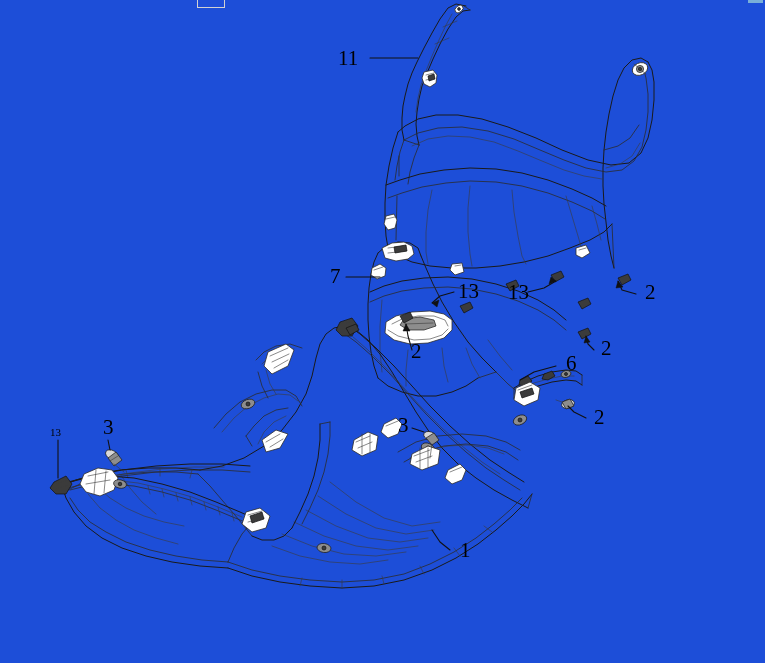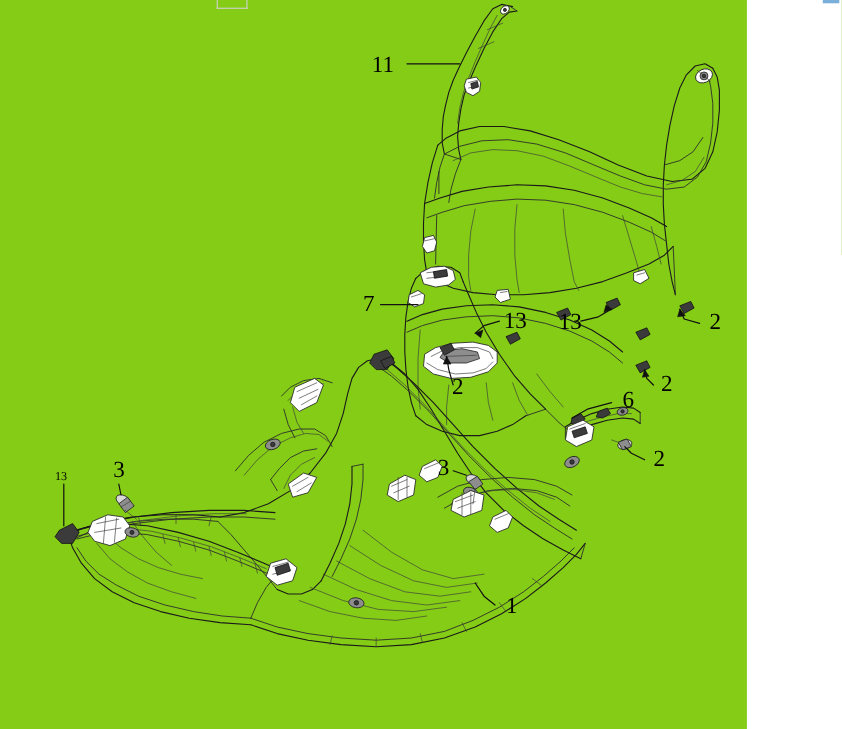--- a/index.html
+++ b/index.html
@@ -11,23 +11,23 @@
   body {
     width: 765px;
     height: 663px;
     position: relative;
     overflow: hidden;
     font-family: "Liberation Serif", serif;
   }
   #diagram-root {
     position: absolute;
     left: 0; top: 0;
-    width: 679px;
+    width: 765px;
     height: 663px;
-    background: #84cc16;
+    background: #1d4ed8;
   }
   svg.layer {
     position: absolute;
     left: 0; top: 0;
     width: 765px;
     height: 663px;
     display: block;
   }
   .ln {
     fill: none;

